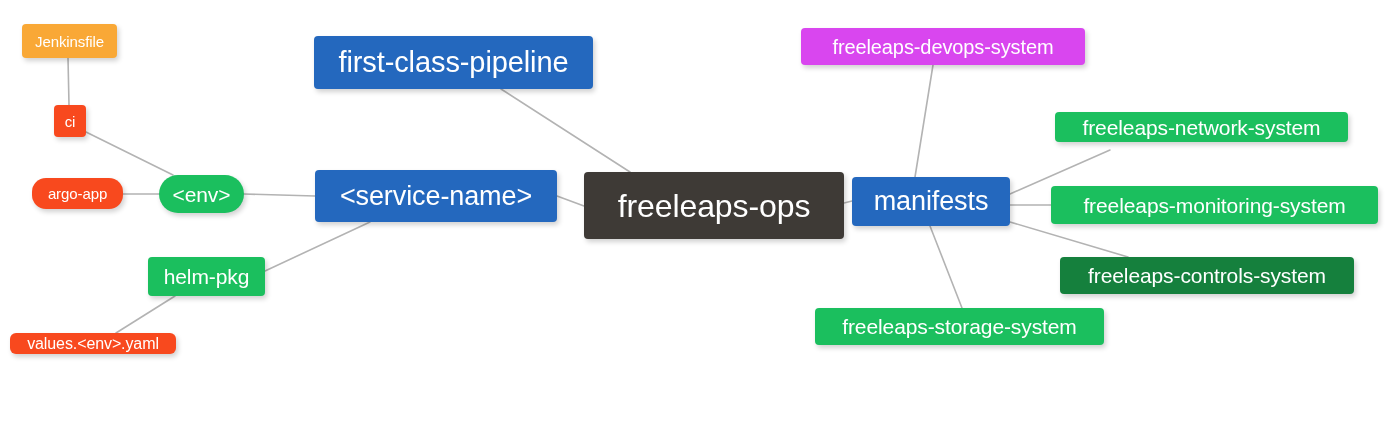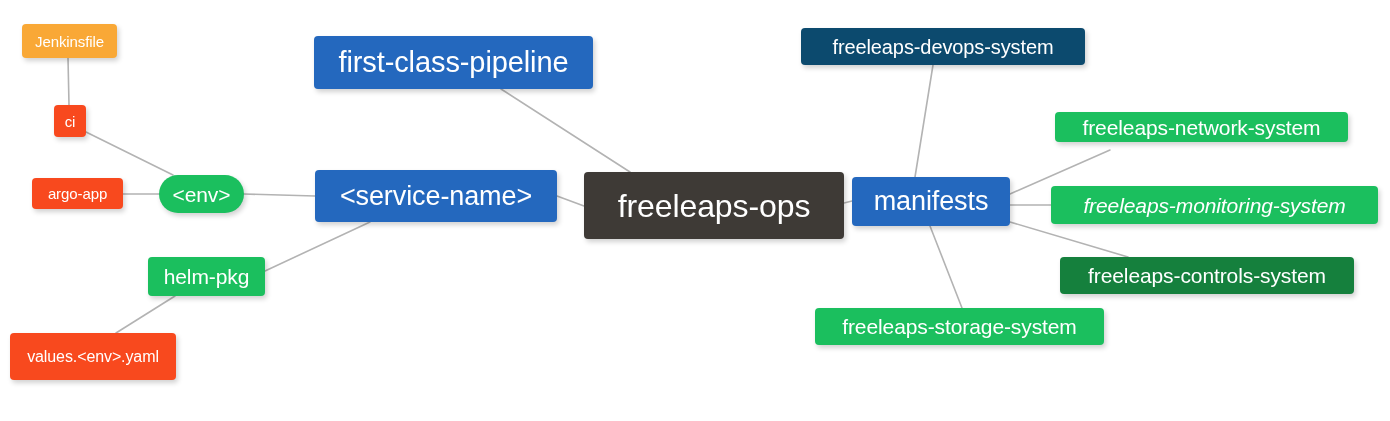--- a/index.html
+++ b/index.html
@@ -57,27 +57,27 @@
       <path d="M 175 296 L 116 333" fill="none" stroke="#b3b3b3" stroke-width="1.6" stroke-linecap="round"></path>
       <path d="M 915 177 L 933 65" fill="none" stroke="#b3b3b3" stroke-width="1.6" stroke-linecap="round"></path>
       <path d="M 1010 194 L 1110 150" fill="none" stroke="#b3b3b3" stroke-width="1.6" stroke-linecap="round"></path>
       <path d="M 1010 205 L 1051 205" fill="none" stroke="#b3b3b3" stroke-width="1.6" stroke-linecap="round"></path>
       <path d="M 1010 222 L 1128 257" fill="none" stroke="#b3b3b3" stroke-width="1.6" stroke-linecap="round"></path>
       <path d="M 930 226 L 962 308" fill="none" stroke="#b3b3b3" stroke-width="1.6" stroke-linecap="round"></path>
     </svg>
   <div id="node-layer">
       <div class="node" style="left: 22px; top: 24px; width: 95px; height: 34px; background: rgb(249, 168, 54); font-size: 15px;">Jenkinsfile</div>
       <div class="node" style="left: 54px; top: 105px; width: 32px; height: 32px; background: rgb(248, 73, 30); font-size: 15px;">ci</div>
-      <div class="node" style="left: 32px; top: 178px; width: 91px; height: 31px; background: rgb(248, 73, 30); font-size: 15px;">argo-app</div>
+      <div class="node" style="left: 32px; top: 178px; width: 91px; height: 31px; background: rgb(248, 73, 30); font-size: 15px; border-radius: 14px;">argo-app</div>
       <div class="node" style="left: 159px; top: 175px; width: 85px; height: 38px; background: rgb(27, 191, 94); font-size: 21px; border-radius: 19px;">&lt;env&gt;</div>
       <div class="node" style="left: 148px; top: 257px; width: 117px; height: 39px; background: rgb(27, 191, 94); font-size: 21px;">helm-pkg</div>
-      <div class="node" style="left: 10px; top: 333px; width: 166px; height: 47px; background: rgb(248, 73, 30); font-size: 16px;">values.&lt;env&gt;.yaml</div>
+      <div class="node" style="left: 10px; top: 333px; width: 166px; height: 21px; background: rgb(248, 73, 30); font-size: 16px; border-radius: 6px;">values.&lt;env&gt;.yaml</div>
       <div class="node" style="left: 314px; top: 36px; width: 279px; height: 53px; background: rgb(36, 104, 190); font-size: 29px;">first-class-pipeline</div>
       <div class="node" style="left: 315px; top: 170px; width: 242px; height: 52px; background: rgb(36, 104, 190); font-size: 27px;">&lt;service-name&gt;</div>
       <div class="node" style="left: 584px; top: 172px; width: 260px; height: 67px; background: rgb(62, 58, 54); font-size: 32px;">freeleaps-ops</div>
       <div class="node" style="left: 852px; top: 177px; width: 158px; height: 49px; background: rgb(36, 104, 190); font-size: 27px;">manifests</div>
-      <div class="node" style="left: 801px; top: 28px; width: 284px; height: 37px; background: #0c4a6e; font-size: 20px;">freeleaps-devops-system</div>
+      <div class="node" style="left: 801px; top: 28px; width: 284px; height: 37px; background: #d946ef; font-size: 20px;">freeleaps-devops-system</div>
       <div class="node" style="left: 1055px; top: 112px; width: 293px; height: 30px; background: rgb(27, 191, 94); font-size: 21px;">freeleaps-network-system</div>
-      <div class="node" style="left: 1051px; top: 186px; width: 327px; height: 38px; background: rgb(27, 191, 94); font-size: 21px; font-style: italic;">freeleaps-monitoring-system</div>
+      <div class="node" style="left: 1051px; top: 186px; width: 327px; height: 38px; background: rgb(27, 191, 94); font-size: 21px;">freeleaps-monitoring-system</div>
       <div class="node" style="left: 1060px; top: 257px; width: 294px; height: 37px; background: #15803d; font-size: 21px;">freeleaps-controls-system</div>
       <div class="node" style="left: 815px; top: 308px; width: 289px; height: 37px; background: rgb(27, 191, 94); font-size: 21px;">freeleaps-storage-system</div>
     </div>
 </div>
 
 </body></html>

